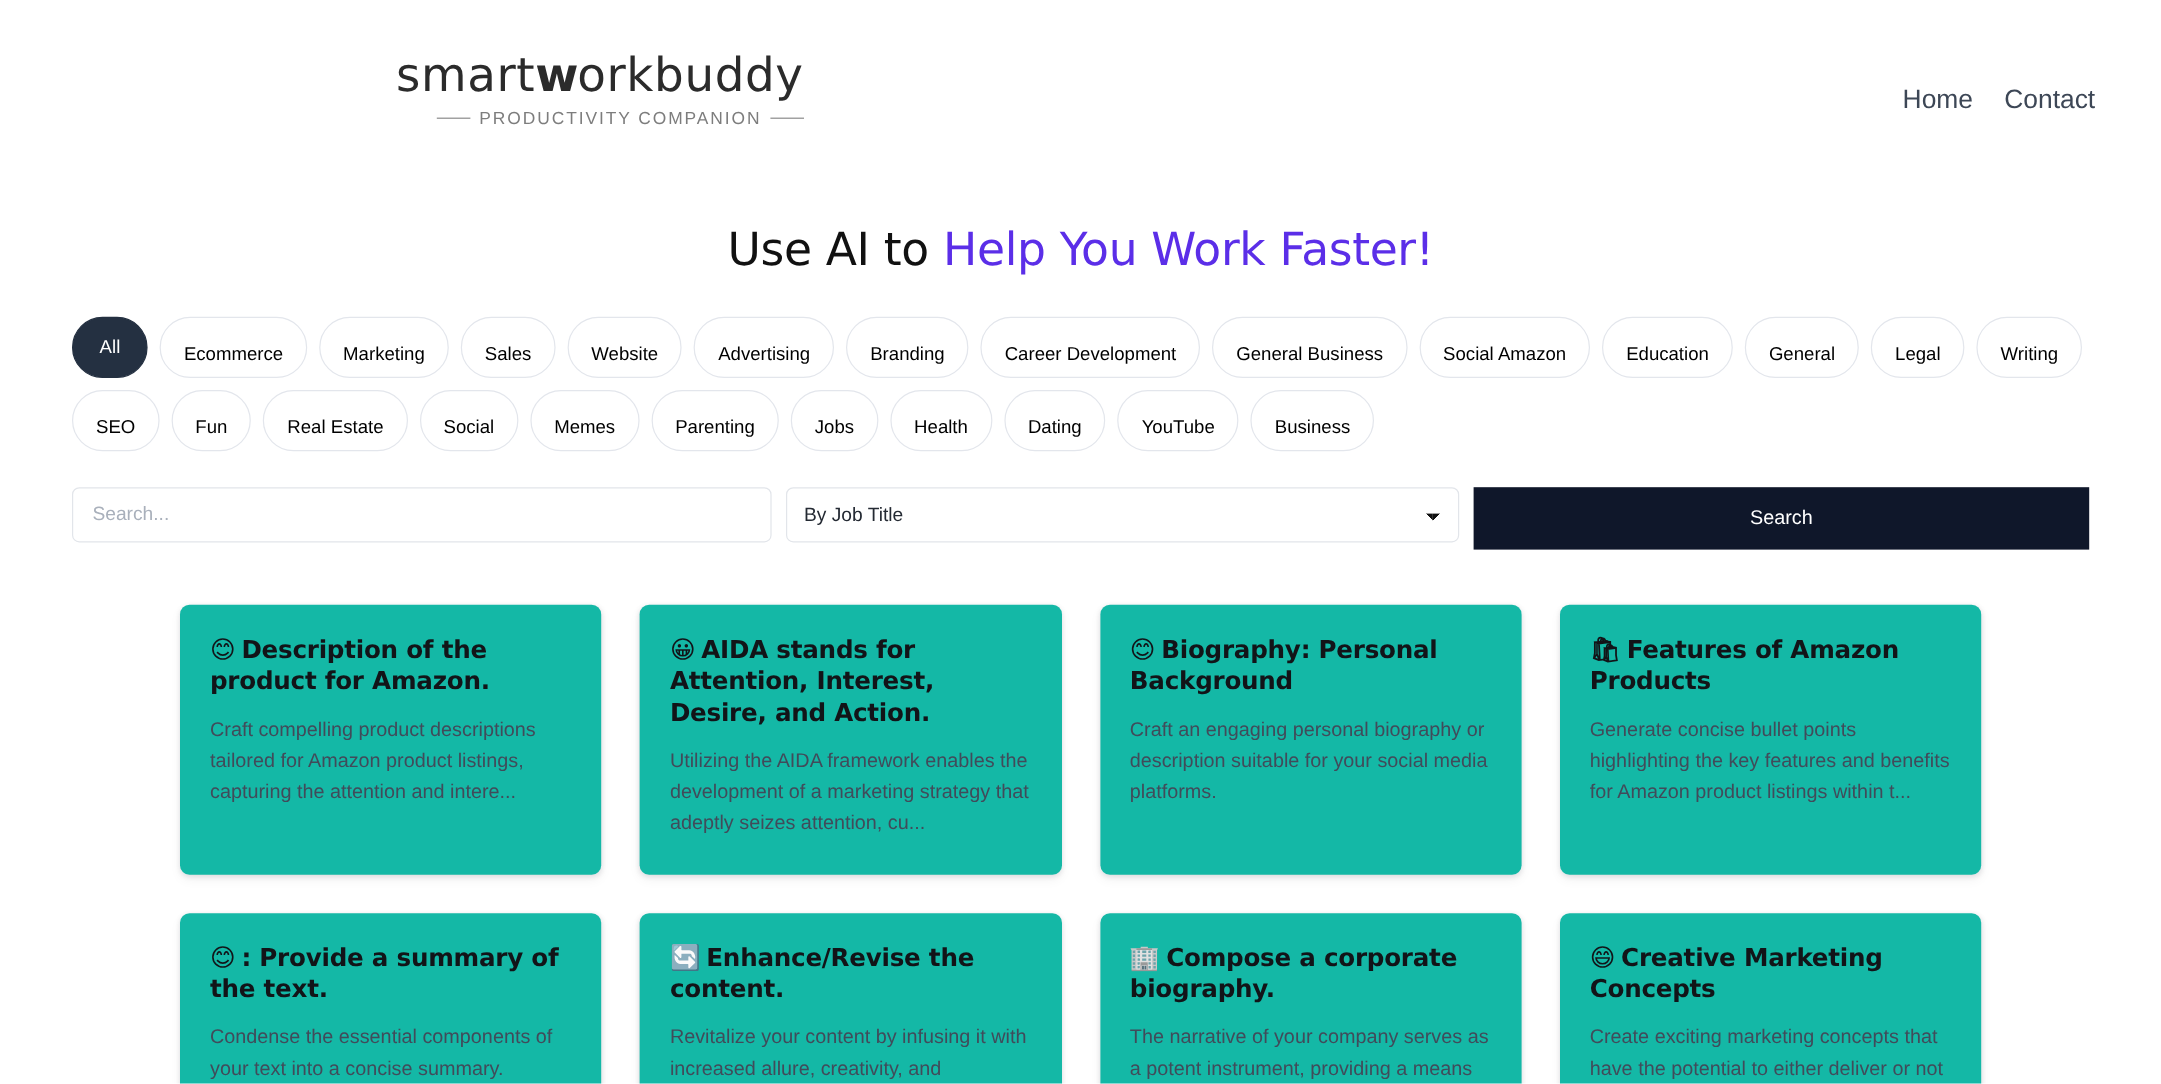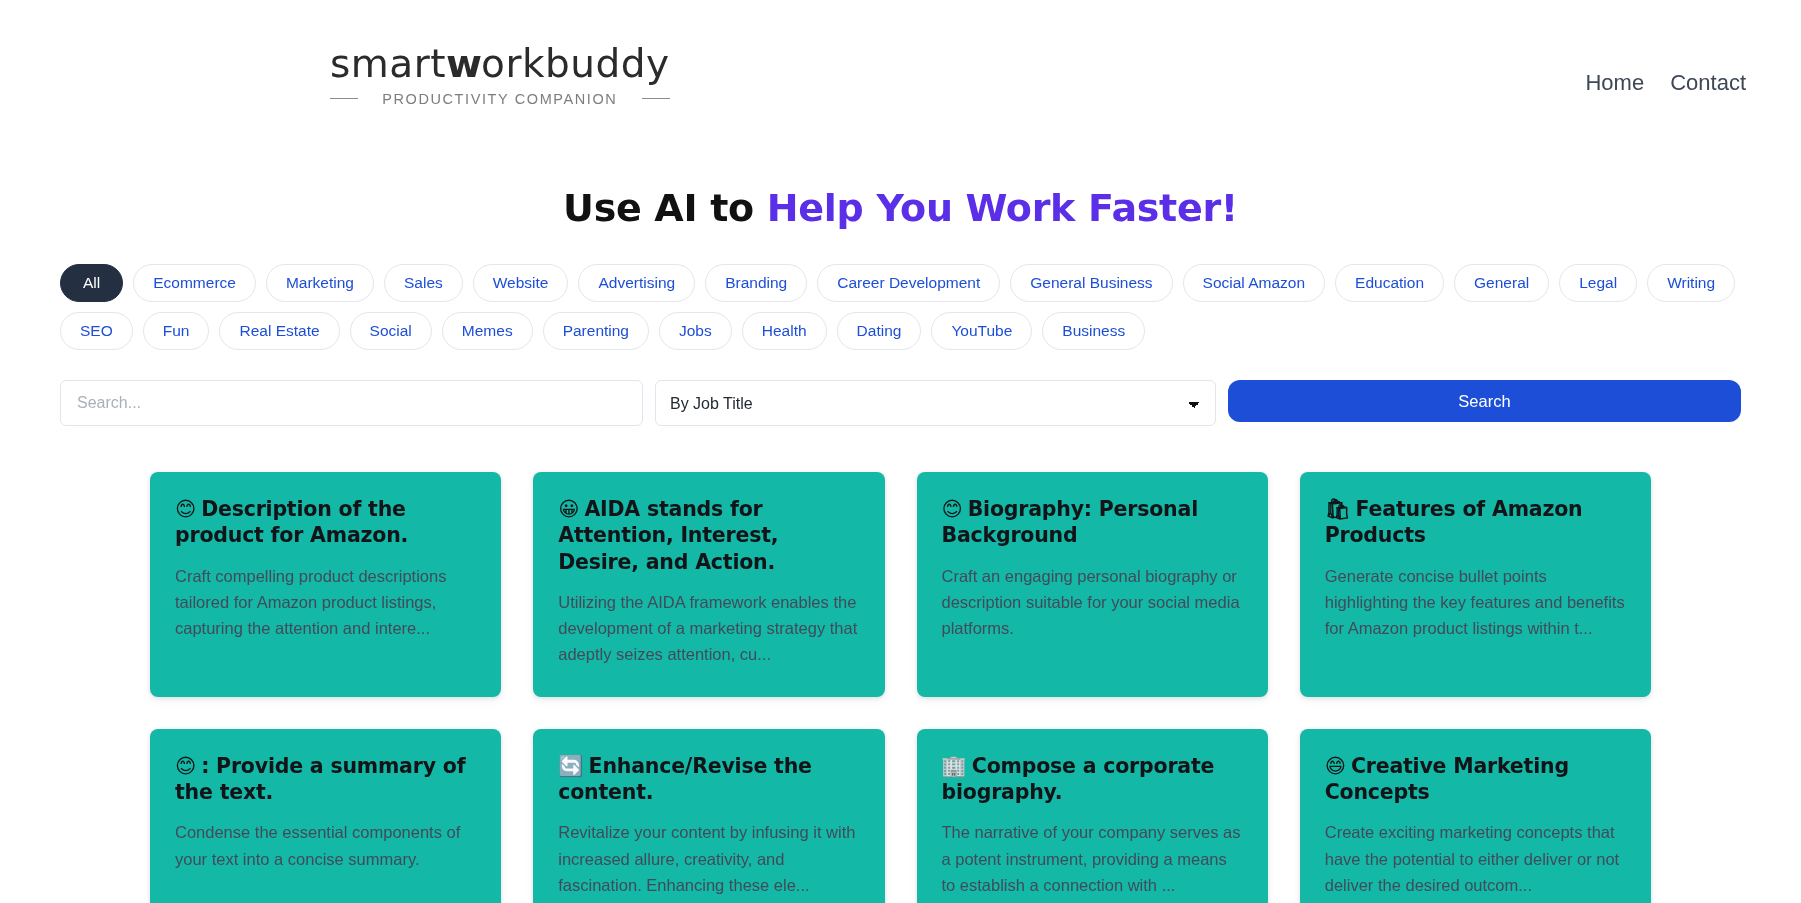--- a/index.html
+++ b/index.html
@@ -40,21 +40,21 @@
     white-space: nowrap;
   }
   .logo-word .w-mark {
     font-weight: 700;
     font-family: "DejaVu Sans", sans-serif;
     letter-spacing: -1px;
   }
   .logo-tag-row {
     display: flex;
     align-items: center;
-    justify-content: space-between;
+    justify-content: flex-end;
     gap: 7px;
     margin-top: 6px;
   }
   .logo-rule {
     width: 28px;
     height: 1px;
     background: #8b8b8b;
   }
   .logo-tagline {
     font-family: "Liberation Sans", sans-serif;
@@ -79,42 +79,42 @@
 
   
   .hero {
     text-align: center;
     margin-top: 46px;
     margin-bottom: 34px;
   }
   .hero h1 {
     margin: 18px;
     font-size: 38px;
-    font-weight: 700;
+    font-weight: 400;
     letter-spacing: -0.3px;
     color: #111111;
     font-family: "DejaVu Sans", sans-serif;
   }
   .hero .accent { color: #5b2ee8; }
 
   
   .tags {
     display: flex;
     flex-wrap: wrap;
     gap: 10px 10px;
     padding: 0 60px;
     margin-bottom: 18px;
     max-width: 1801px;
   }
   .tag {
     border: 1px solid #e3e6ec;
     background: #ffffff;
-    color: #1d4ed8;
+    color: #000000;
     border-radius: 999px;
-    padding: 9px 19px 10px;
+    padding: 22px 19px 10px;
     font-size: 15.5px;
     line-height: 1.1;
     white-space: nowrap;
     cursor: pointer;
     font-family: "Liberation Sans", sans-serif;
   }
   .tag.active {
     background: #243041;
     border-color: #243041;
     color: #ffffff;
@@ -159,24 +159,24 @@
     background-position:
       calc(100% - 21px) 21px,
       calc(100% - 15px) 21px;
     background-size: 6px 6px, 6px 6px;
     background-repeat: no-repeat;
     outline: none;
     cursor: pointer;
   }
   .search-btn {
     flex: 1 1 auto;
-    height: 42px;
+    height: 52px;
     border: none;
-    border-radius: 12px;
-    background: #1d4ed8;
+    border-radius: 0;
+    background: #0f172a;
     color: #ffffff;
     font-size: 16.5px;
     cursor: pointer;
     font-family: "Liberation Sans", sans-serif;
   }
 
   
   .grid {
     padding: 0 150px;
     display: grid;

